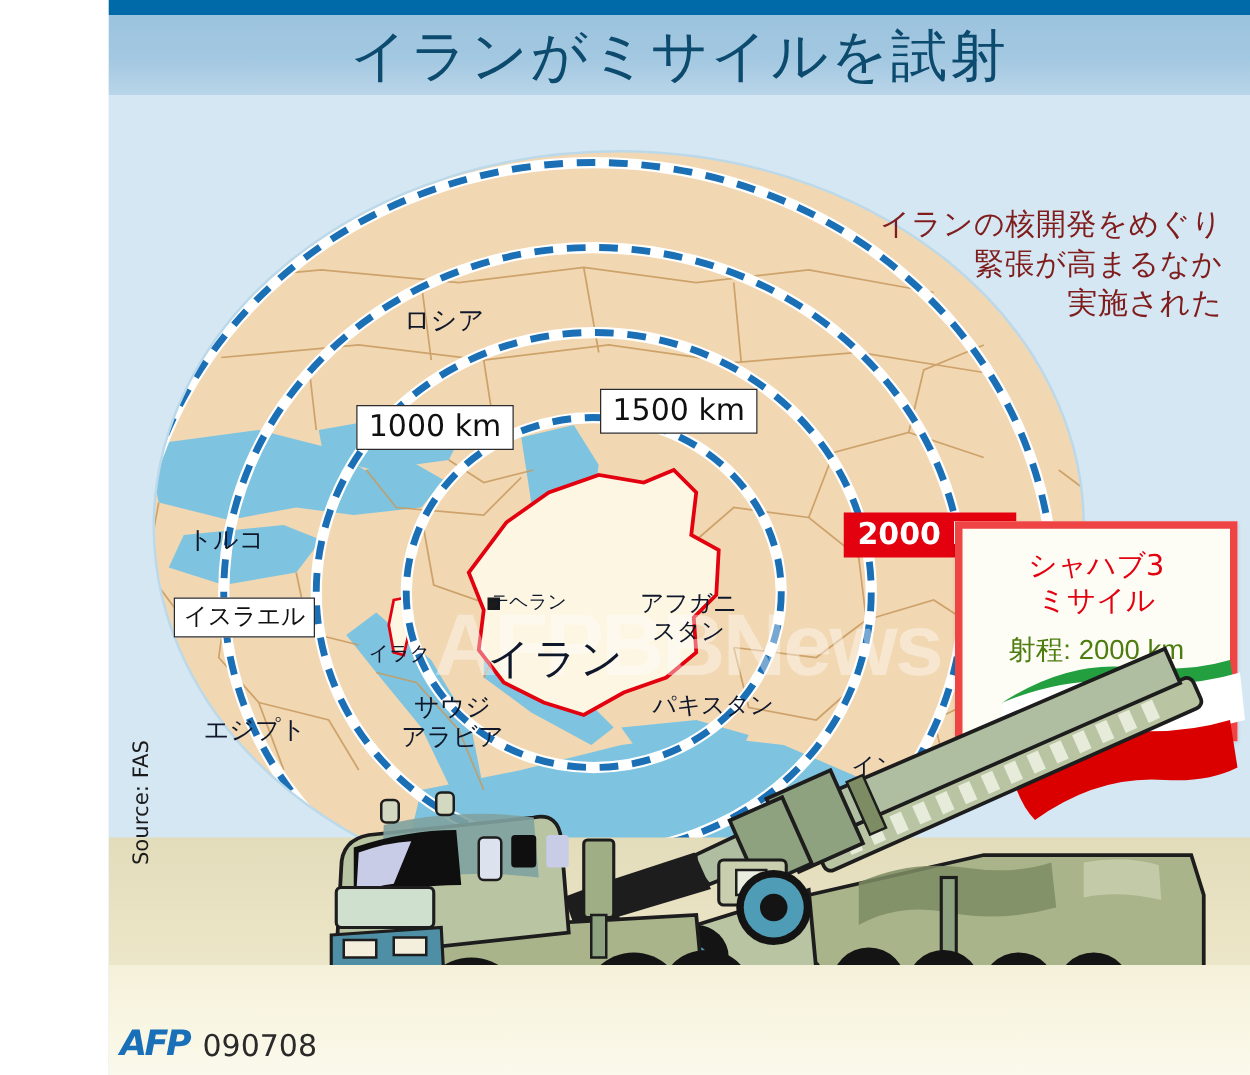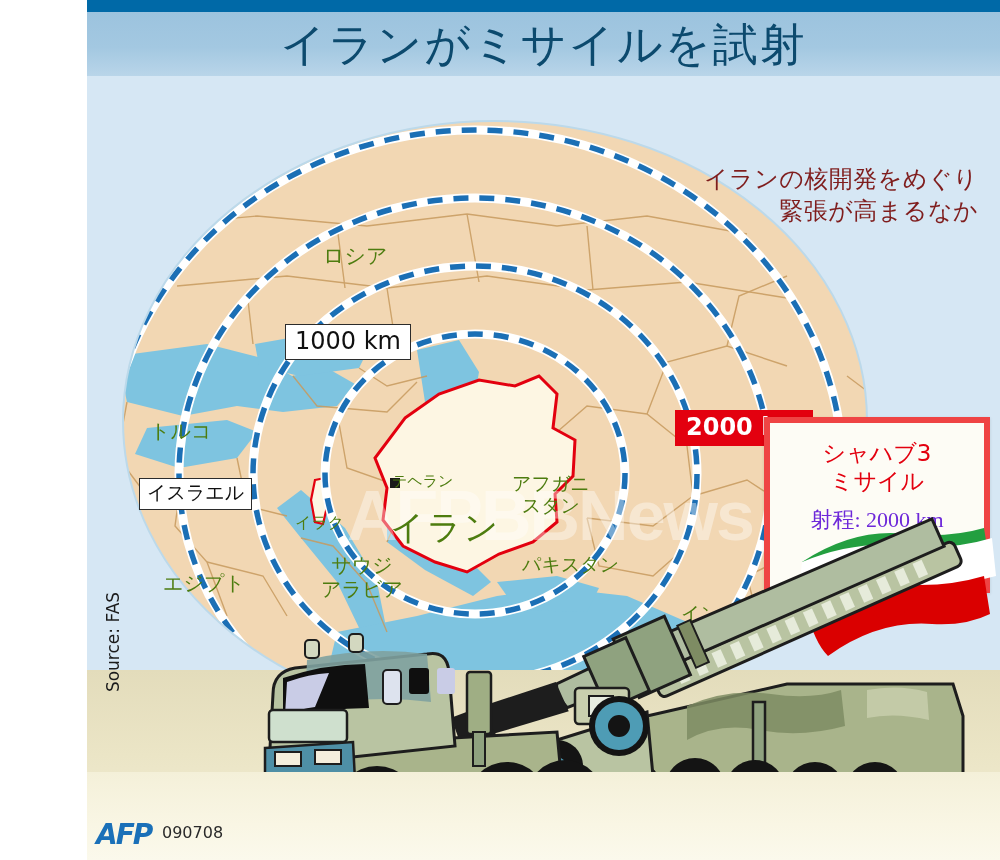--- a/index.html
+++ b/index.html
@@ -29,21 +29,21 @@
 
   
   .subtitle{position:absolute;right:22px;top:88px;width:320px;text-align:right;
             color:#7f1d1d;font-size:24px;line-height:1.32;letter-spacing:.5px;
             font-family:"DejaVu Sans","Liberation Sans",sans-serif;}
 
   
   .mapwrap{position:absolute;left:0;top:0;width:913px;height:640px;}
   .mapwrap svg{display:block;}
 
-  .lbl{position:absolute;color:#4d7c0f;font-family:"DejaVu Sans","Liberation Sans",sans-serif;
+  .lbl{position:absolute;color:#0f172a;font-family:"DejaVu Sans","Liberation Sans",sans-serif;
        white-space:pre;line-height:1.18;}
   .lbl-russia{left:236px;top:168px;font-size:21px;}
   .lbl-turkey{left:63px;top:344px;font-size:20px;}
   .lbl-iraq{left:208px;top:404px;font-size:16px;margin-top:34px;}
   .lbl-egypt{left:76px;top:496px;font-size:20px;}
   .lbl-saudi{left:234px;top:478px;font-size:20px;text-align:center;}
   .lbl-afgh{left:425px;top:396px;font-size:19px;text-align:center;}
   .lbl-pak{left:435px;top:477px;font-size:19px;}
   .lbl-india{left:594px;top:526px;font-size:19px;}
   .lbl-iran{left:303px;top:431px;font-size:34px;letter-spacing:2px;}
@@ -59,34 +59,34 @@
   .ring-2000{position:absolute;left:588px;top:334px;background:#e3000f;border:none;
              color:#ffffff;font-size:24px;font-weight:bold;padding:3px 11px 5px;
              white-space:nowrap;font-family:"DejaVu Sans","Liberation Sans",sans-serif;}
 
   
   .infobox{position:absolute;left:677px;top:341px;width:214px;height:164px;
            background:#fdfcf5;border:6px solid #ef4444;text-align:center;
            box-shadow:0 1px 3px rgba(0,0,0,.12);}
   .infobox .t1{color:#e3000f;font-size:23px;line-height:1.22;margin-top:16px;
                font-family:"DejaVu Sans","Liberation Sans",sans-serif;}
-  .infobox .t2{color:#6d28d9;font-size:22px;margin-top:10px;
-               font-family:Liberation Serif, serif;}
+  .infobox .t2{color:#4d7c0f;font-size:22px;margin-top:10px;
+               font-family:Liberation Sans, sans-serif;}
 
   
   .source{position:absolute;left:-44px;top:556px;width:140px;
           transform:rotate(-90deg);transform-origin:50% 50%;
           font-size:17px;color:#1b1b1b;text-align:center;
           font-family:"DejaVu Sans","Liberation Sans",sans-serif;}
 
   
   .afp{position:absolute;left:96px;top:818px;font-style:italic;font-weight:bold;
        font-size:28px;color:#1a70b8;letter-spacing:-2px;
        font-family:"DejaVu Sans","Liberation Sans",sans-serif;}
-  .afpnum{position:absolute;left:162px;top:823px;font-size:16px;color:#2a2a2a;
+  .afpnum{position:absolute;left:162px;top:823px;font-size:24px;color:#2a2a2a;
           font-family:"DejaVu Sans","Liberation Sans",sans-serif;text-align:right;}
 
   .watermark{position:absolute;left:260px;top:400px;font-size:70px;font-weight:bold;
              color:rgba(255,255,255,.40);letter-spacing:-2px;pointer-events:none;
              font-family:"Liberation Sans",sans-serif;}
 
   .art{position:absolute;left:0;top:0;width:913px;height:784px;pointer-events:none;}
 </style>
 </head>
 <body>
@@ -192,26 +192,28 @@
       <div class="lbl lbl-pak">パキスタン</div>
       <div class="lbl lbl-india">インド</div>
       <div class="lbl lbl-iran">イラン</div>
 
       <div class="tehran-dot"></div>
       <div class="lbl lbl-tehran">テヘラン</div>
 
       <div class="boxlbl lbl-israel">イスラエル</div>
 
       <div class="boxlbl ring-1000">1000 km</div>
+      <div class="boxlbl ring-1500">1500 km</div>
       <div class="ring-2000">2000 km</div>
     </div>
 
     <div class="subtitle">
       <div>イランの核開発をめぐり</div>
       <div>緊張が高まるなか</div>
+      <div>実施された</div>
     </div>
 
     <div class="ground"></div>
 
     <div class="infobox">
       <div class="t1">
         <div>シャハブ3</div>
         <div>ミサイル</div>
       </div>
       <div class="t2">射程: 2000 km</div>

